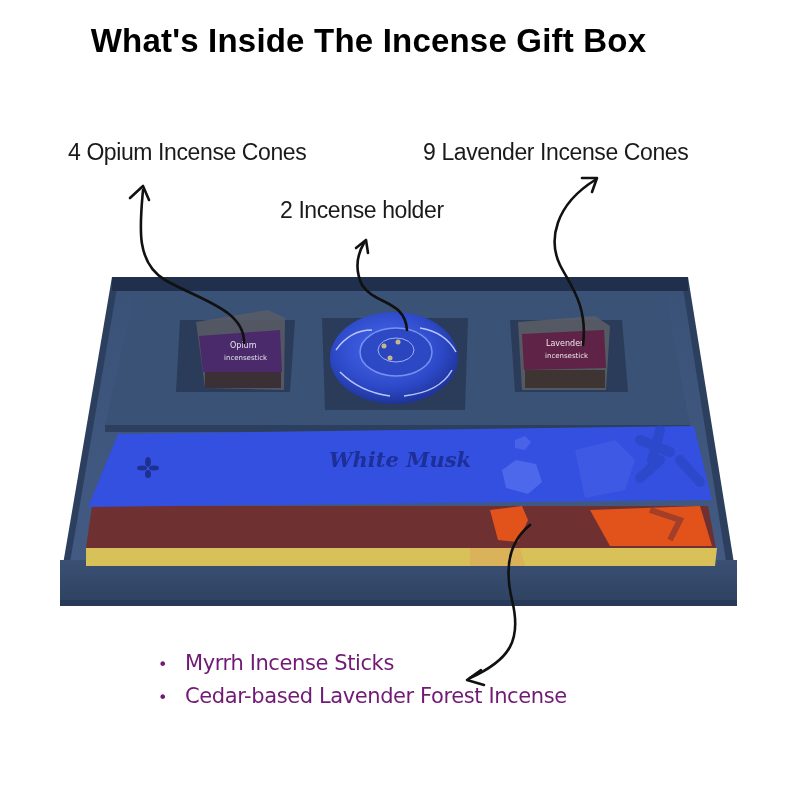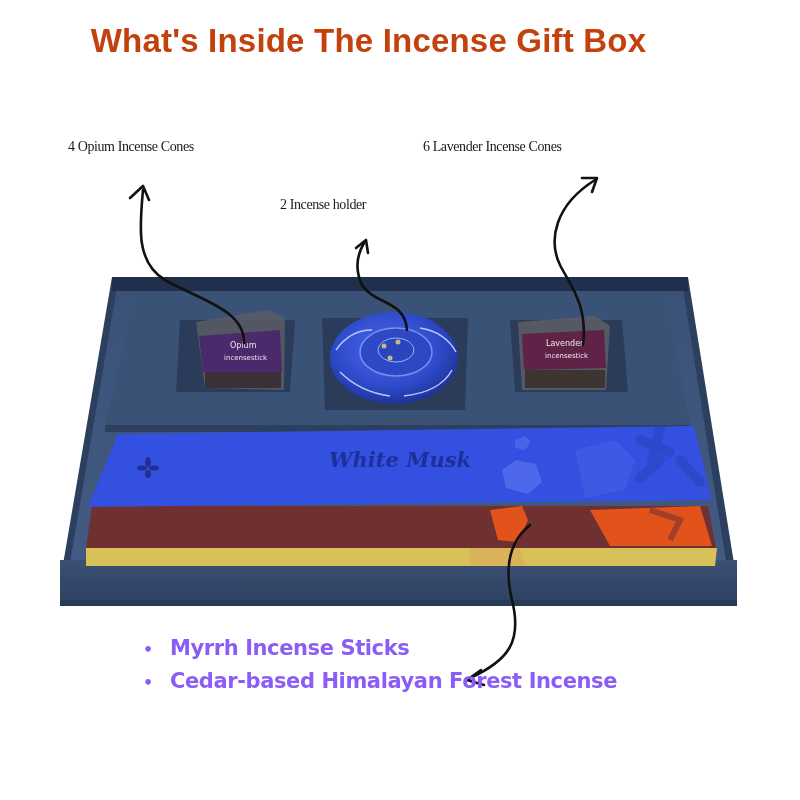--- a/index.html
+++ b/index.html
@@ -1,43 +1,43 @@
 <!DOCTYPE html>
 <html><head>
 <meta charset="utf-8">
 <style>
   html, body { margin: 0; padding: 0; background: #ffffff; }
   body { width: 800px; height: 800px; position: relative; overflow: hidden; font-family: "DejaVu Sans", sans-serif; }
   .title {
     position: absolute; left: 0; top: 22px; width: 737px; text-align: center;
     font-family: "Liberation Sans", sans-serif; font-weight: 700; font-size: 33px;
-    color: #c2410c; letter-spacing: 0.2px;
+    color: #000000; letter-spacing: 0.2px;
   }
   .label {
-    position: absolute; font-family: Liberation Serif, serif; font-size: 14px; color: #1a1a1a;
+    position: absolute; font-family: Liberation Sans, sans-serif; font-size: 23px; color: #1a1a1a;
     white-space: nowrap; font-stretch: condensed; letter-spacing: -0.4px;
   }
   .label-left { left: 68px; top: 139px; }
   .label-right { left: 423px; top: 139px; }
   .label-center { left: 280px; top: 197px; }
   .bullets {
-    position: absolute; left: 143px; top: 632px; margin: 0; padding: 0; list-style: none;
-    font-family: "DejaVu Sans", sans-serif; font-size: 21px; color: #8b5cf6; letter-spacing: -0.4px; font-weight: bold;
+    position: absolute; left: 143px; top: 632px; margin: 15px; padding: 0; list-style: none;
+    font-family: "DejaVu Sans", sans-serif; font-size: 21px; color: #701a75; letter-spacing: -0.4px;
   }
   .bullets li { height: 33px; line-height: 33px; white-space: nowrap; }
   .bullets .dot { display: inline-block; width: 27px; font-size: 16px; }
   svg.scene { position: absolute; left: 0; top: 0; }
 </style>
 </head>
 <body>
 
 <div class="title">What's Inside The Incense Gift Box</div>
 
 <div class="label label-left">4 Opium Incense Cones</div>
-<div class="label label-right">6 Lavender Incense Cones</div>
+<div class="label label-right">9 Lavender Incense Cones</div>
 <div class="label label-center">2  Incense holder</div>
 
 <svg class="scene" width="800" height="800" viewBox="0 0 800 800">
   <defs>
     <linearGradient id="boxSide" x1="0" y1="0" x2="0" y2="1">
       <stop offset="0" stop-color="#3a5074"></stop>
       <stop offset="1" stop-color="#2f4362"></stop>
     </linearGradient>
     <linearGradient id="innerFloor" x1="0" y1="0" x2="0" y2="1">
       <stop offset="0" stop-color="#3a5278"></stop>
@@ -139,14 +139,14 @@
     </g>
     <g>
       <path d="M530,525 C505,545 506,575 512,600 C522,640 510,660 470,678"></path>
       <path d="M481,670 L467,680 L484,685"></path>
     </g>
   </g>
 </svg>
 
 <ul class="bullets">
   <li><span class="dot">•</span><span>Myrrh Incense Sticks</span></li>
-  <li><span class="dot">•</span><span>Cedar-based Himalayan Forest Incense</span></li>
+  <li><span class="dot">•</span><span>Cedar-based Lavender Forest Incense</span></li>
 </ul>
 
 </body></html>

